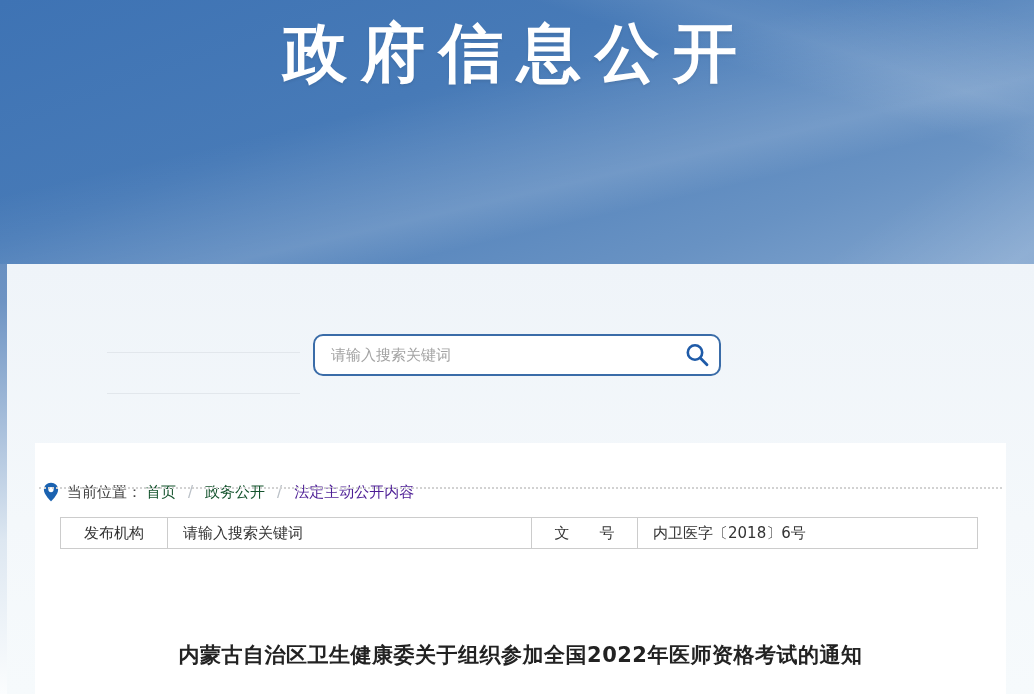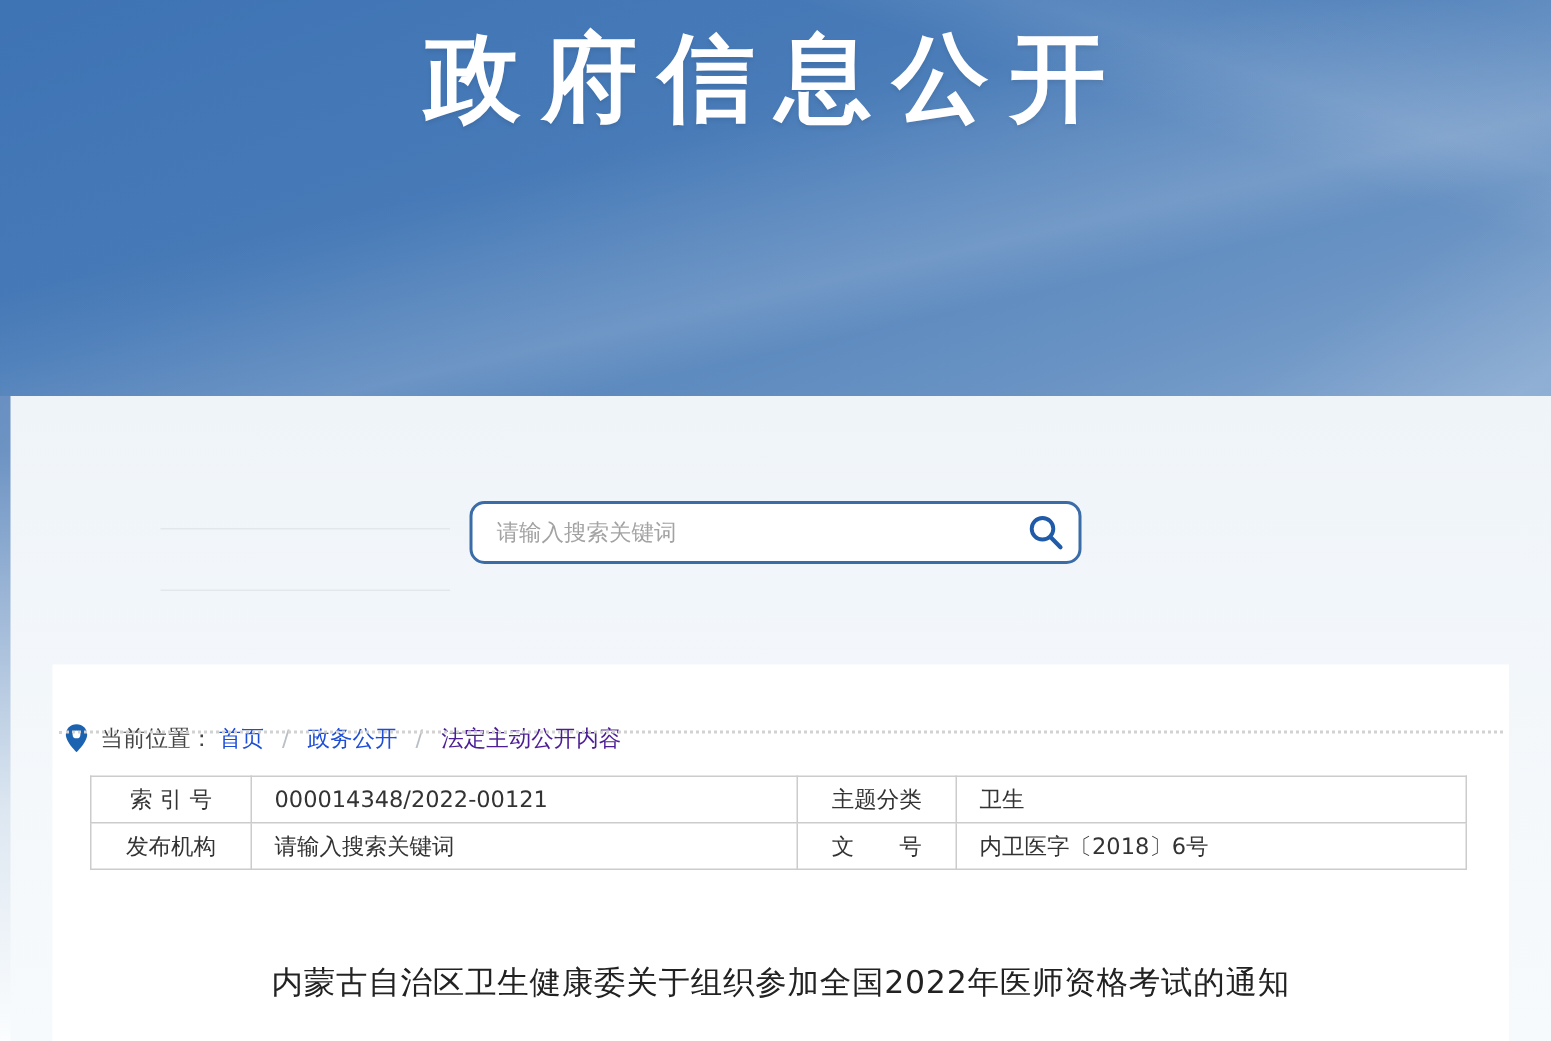--- a/index.html
+++ b/index.html
@@ -65,21 +65,21 @@
   .card{
     position:absolute;left:28px;top:179px;width:971px;height:251px;
     background:#ffffff;
   }
   .breadcrumb{
     position:absolute;left:4px;top:6px;right:10px;height:30px;
     display:flex;align-items:center;font-size:15px;color:#444;margin-top:28px;
   }
   .breadcrumb .pin{width:16px;height:20px;margin:0 8px 0 4px;flex:none;}
   .crumb-label{color:#444;}
-  .crumb-link{color:#1d4ed8;text-decoration:none;margin:0 4px;cursor:pointer;}
+  .crumb-link{color:#14532d;text-decoration:none;margin:0 4px;cursor:pointer;}
   .crumb-sep{color:#b9bfc6;margin:0 8px;}
   .crumb-link.active{color:#4c1d95;}
   .dotted-sep{
     position:absolute;left:4px;right:4px;top:44px;height:0;
     border-top:2px dotted #d2d2d2;
   }
 
   
   .meta-table{
     position:absolute;left:25px;top:74px;width:917px;
@@ -89,21 +89,21 @@
   .meta-table td{
     border:1px solid #cccccc;height:30px;padding:0;
     white-space:nowrap;overflow:hidden;
   }
   .meta-table td.lbl{text-align:center;}
   .meta-table td.val{text-align:left;padding-left:15px;}
 
   
   .article-title{
     position:absolute;left:0;top:198px;width:971px;text-align:center;
-    font-size:21px;font-weight:normal;color:#222;letter-spacing:.5px;
+    font-size:21px;font-weight:bold;color:#222;letter-spacing:.5px;
   }
 </style>
 </head>
 <body>
 
 <div id="app">
 
   <div class="banner">
     <div class="streak streak1"></div>
     <div class="streak streak2"></div>
@@ -149,26 +149,20 @@
 
       <table class="meta-table">
         <colgroup>
           <col style="width:107px">
             <col style="width:364px">
             <col style="width:106px">
             <col style="width:340px">
         </colgroup>
         <tbody>
           <tr>
-            <td class="lbl">索 引 号</td>
-            <td class="val">000014348/2022-00121</td>
-            <td class="lbl">主题分类</td>
-            <td class="val">卫生</td>
-          </tr>
-          <tr>
             <td class="lbl">发布机构</td>
             <td class="val">请输入搜索关键词</td>
             <td class="lbl">文　　号</td>
             <td class="val">内卫医字〔2018〕6号</td>
           </tr>
         </tbody>
       </table>
 
       <div class="article-title">内蒙古自治区卫生健康委关于组织参加全国2022年医师资格考试的通知</div>
 

